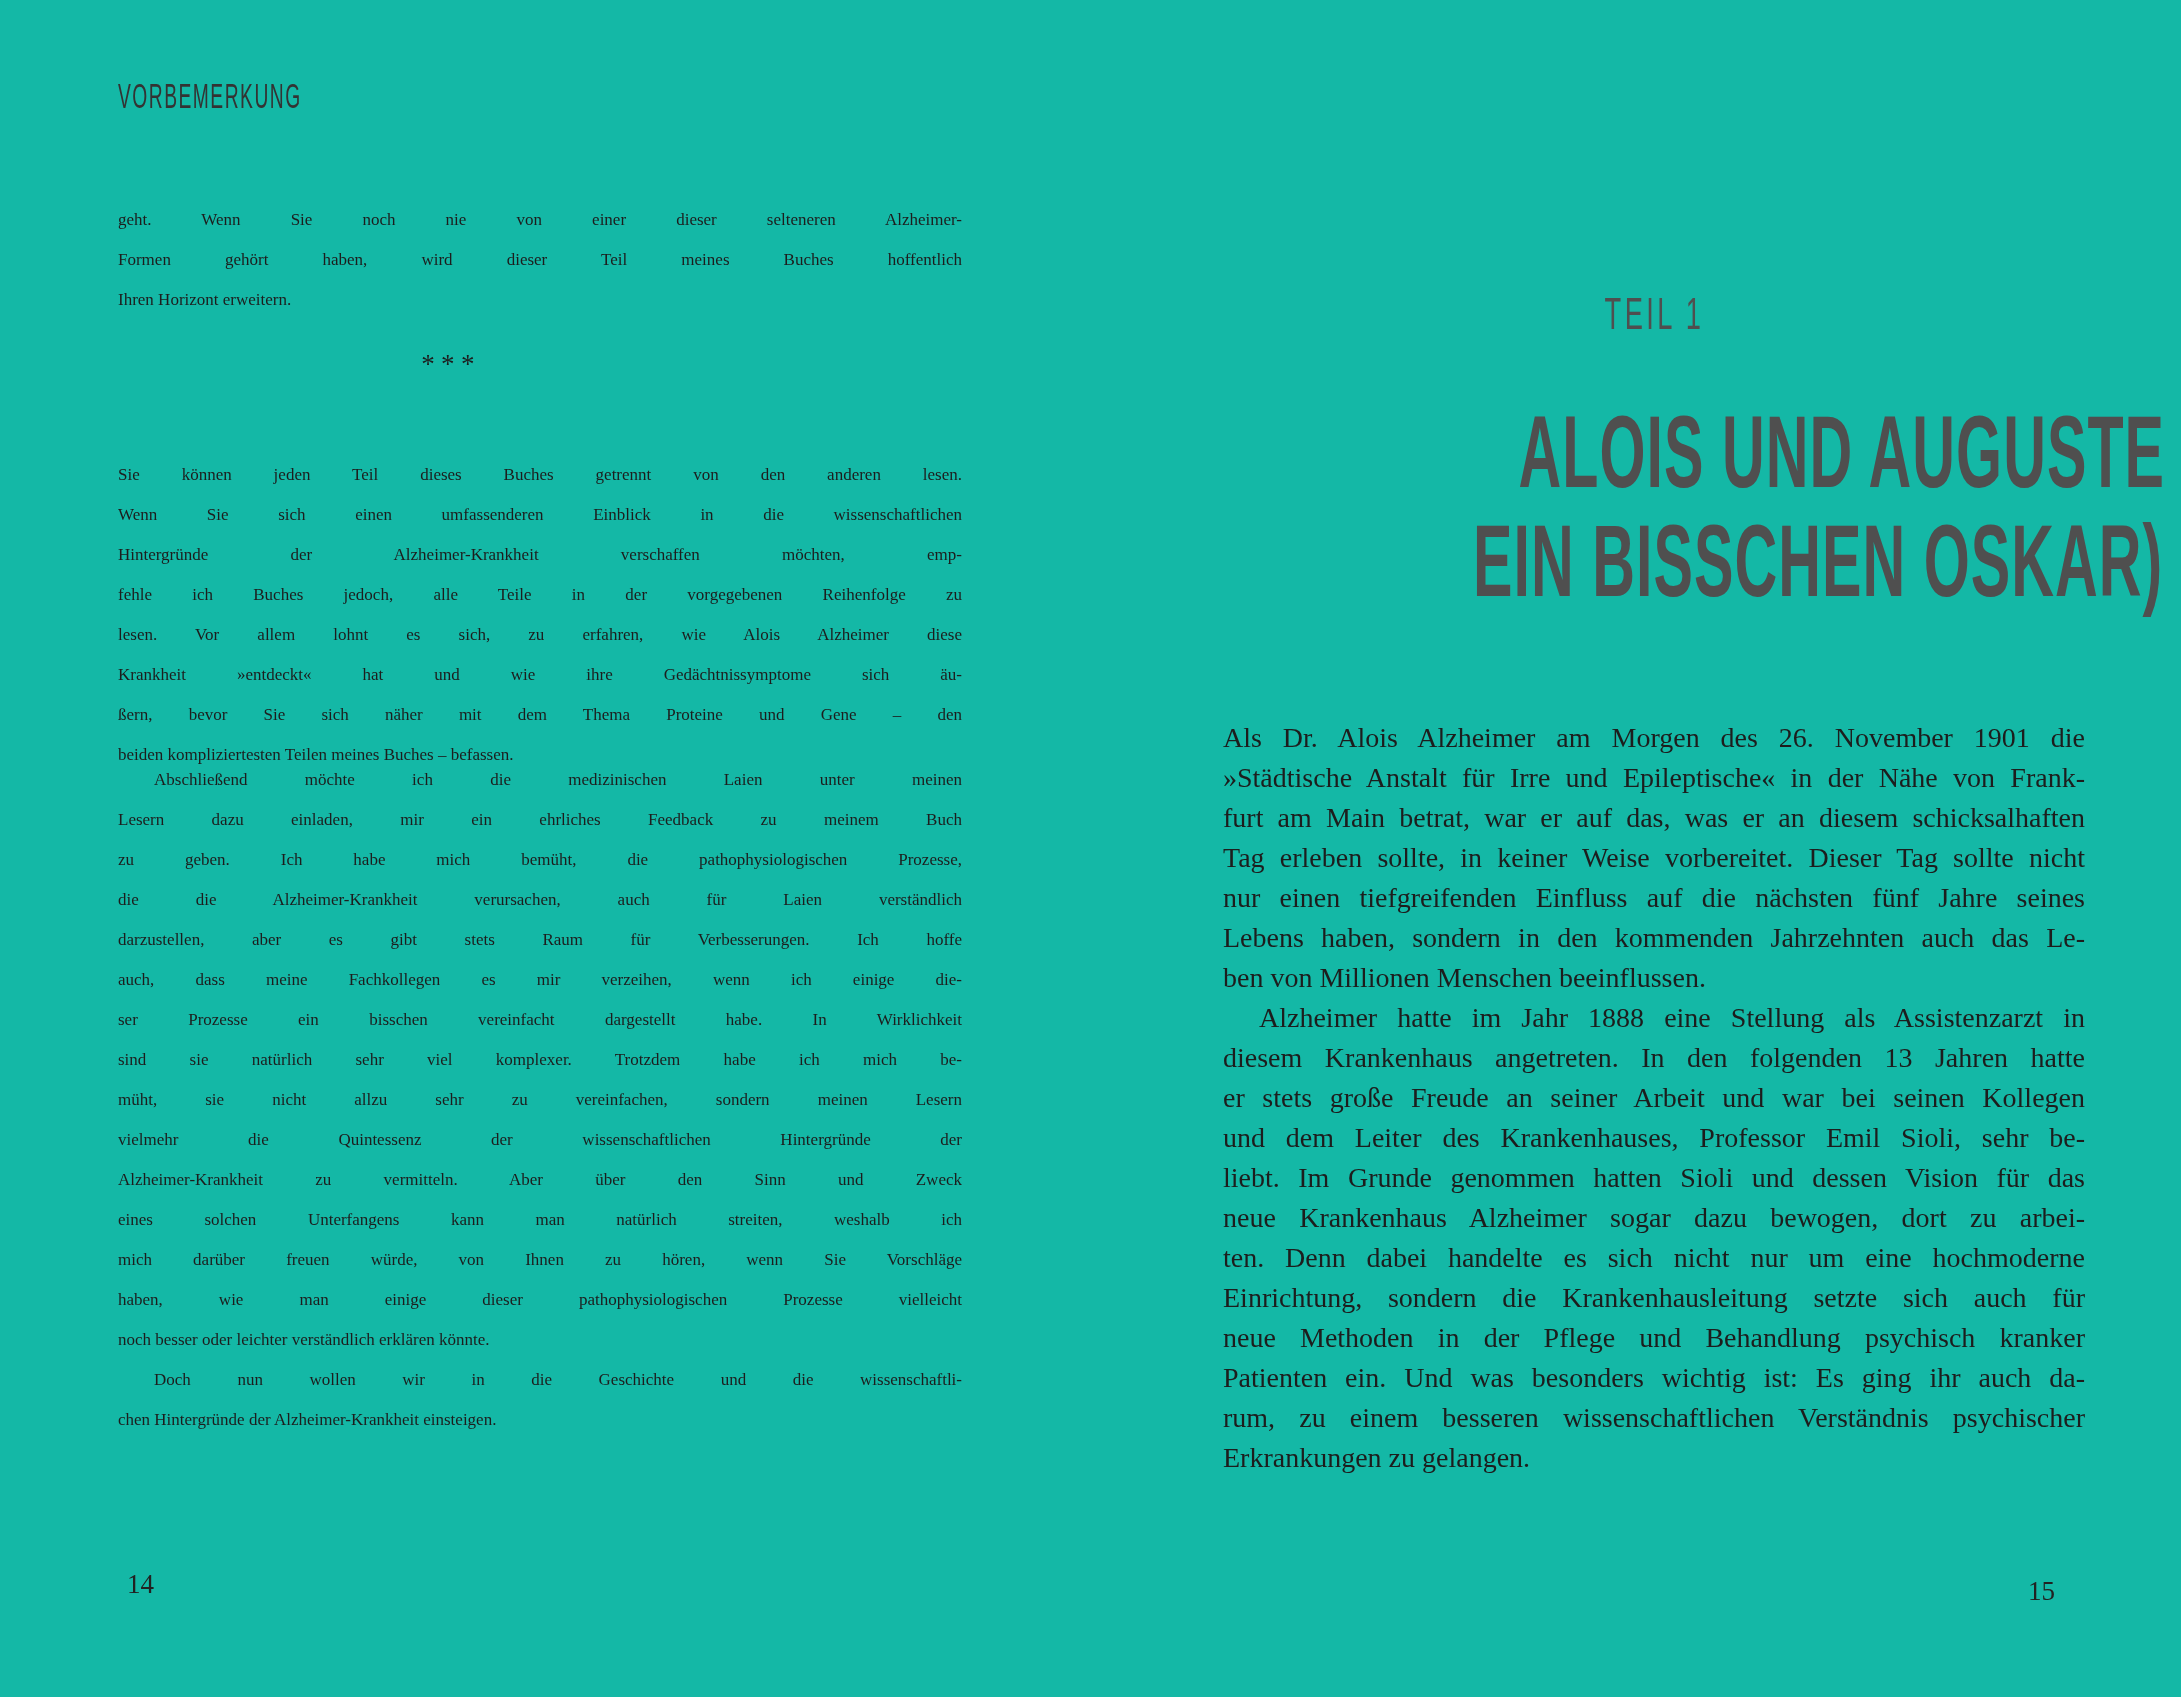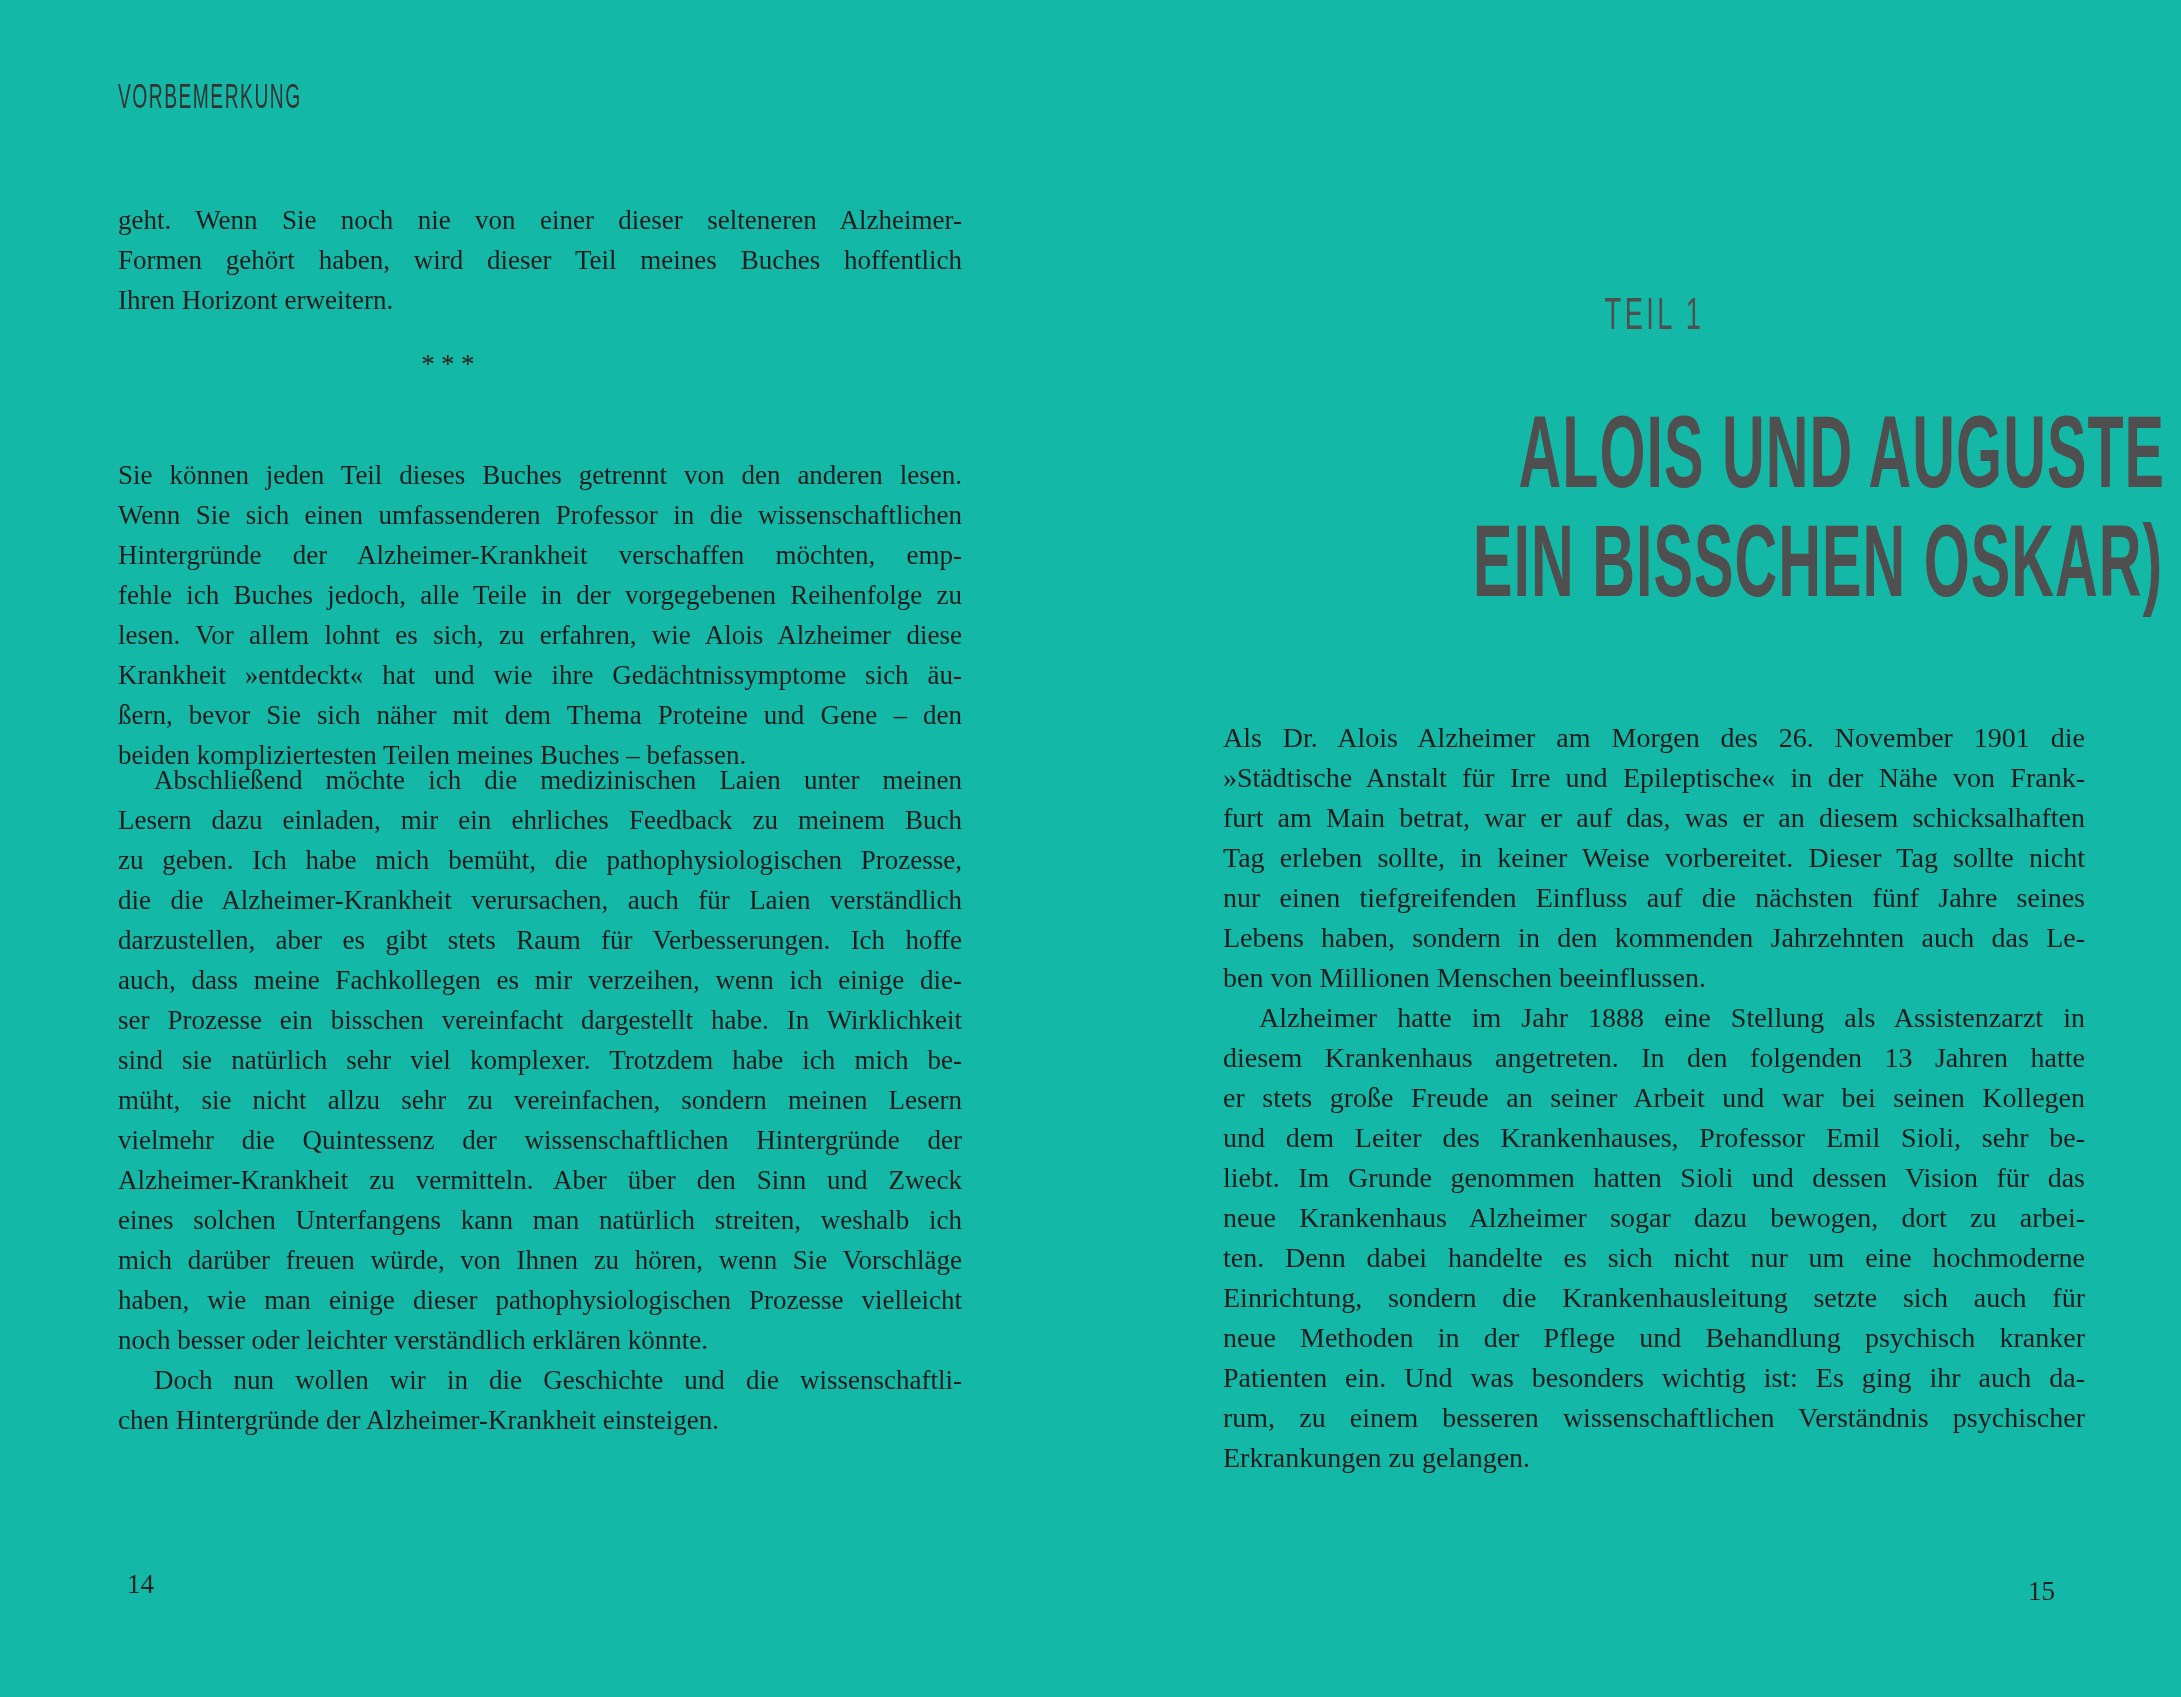--- a/index.html
+++ b/index.html
@@ -21,21 +21,21 @@
     font-weight:400;
     font-size:35px;
     letter-spacing:2.7px;
     color:#333333;
     transform:scaleX(0.55);
     transform-origin:left center;
     white-space:nowrap;
   }
   .body-block{position:absolute;left:0;width:100%;}
   .line{
-    font-size:27px;
+    font-size:17px;
     line-height:40px;
     text-align:justify;
     text-align-last:justify;
     color:#1d1d1d;
   }
   .line.last{text-align-last:left;}
   .line.indent{text-indent:36px;}
   #lp1{top:200px;}
   #lsep{top:349px;width:666px;text-align:center;font-size:27px;letter-spacing:6.4px;color:#1d1d1d;}
   #lp2{top:455px;}
@@ -93,21 +93,21 @@
     <div id="lp1" class="body-block">
         <div class="line">geht. Wenn Sie noch nie von einer dieser selteneren Alzheimer-</div>
         <div class="line">Formen gehört haben, wird dieser Teil meines Buches hoffentlich</div>
         <div class="line last">Ihren Horizont erweitern.</div>
       </div>
 
     <div id="lsep" class="body-block">***</div>
 
     <div id="lp2" class="body-block">
         <div class="line">Sie können jeden Teil dieses Buches getrennt von den anderen lesen.</div>
-        <div class="line">Wenn Sie sich einen umfassenderen Professor in die wissenschaftlichen</div>
+        <div class="line">Wenn Sie sich einen umfassenderen Einblick in die wissenschaftlichen</div>
         <div class="line">Hintergründe der Alzheimer-Krankheit verschaffen möchten, emp-</div>
         <div class="line">fehle ich Buches jedoch, alle Teile in der vorgegebenen Reihenfolge zu</div>
         <div class="line">lesen. Vor allem lohnt es sich, zu erfahren, wie Alois Alzheimer diese</div>
         <div class="line">Krankheit »entdeckt« hat und wie ihre Gedächtnissymptome sich äu-</div>
         <div class="line">ßern, bevor Sie sich näher mit dem Thema Proteine und Gene – den</div>
         <div class="line last">beiden kompliziertesten Teilen meines Buches – befassen.</div>
       </div>
 
     <div id="lp3" class="body-block">
         <div class="line indent">Abschließend möchte ich die medizinischen Laien unter meinen</div>

